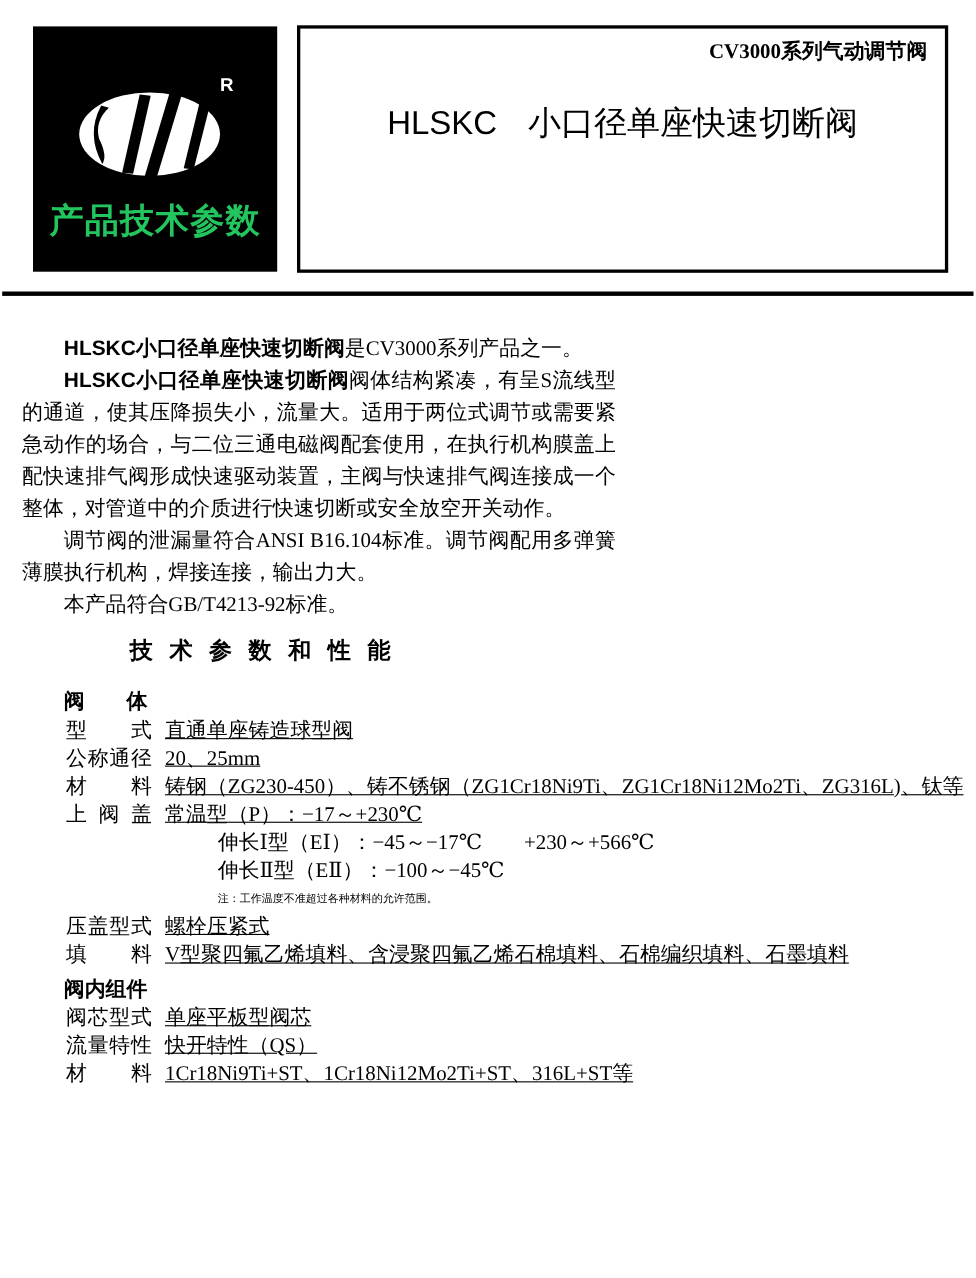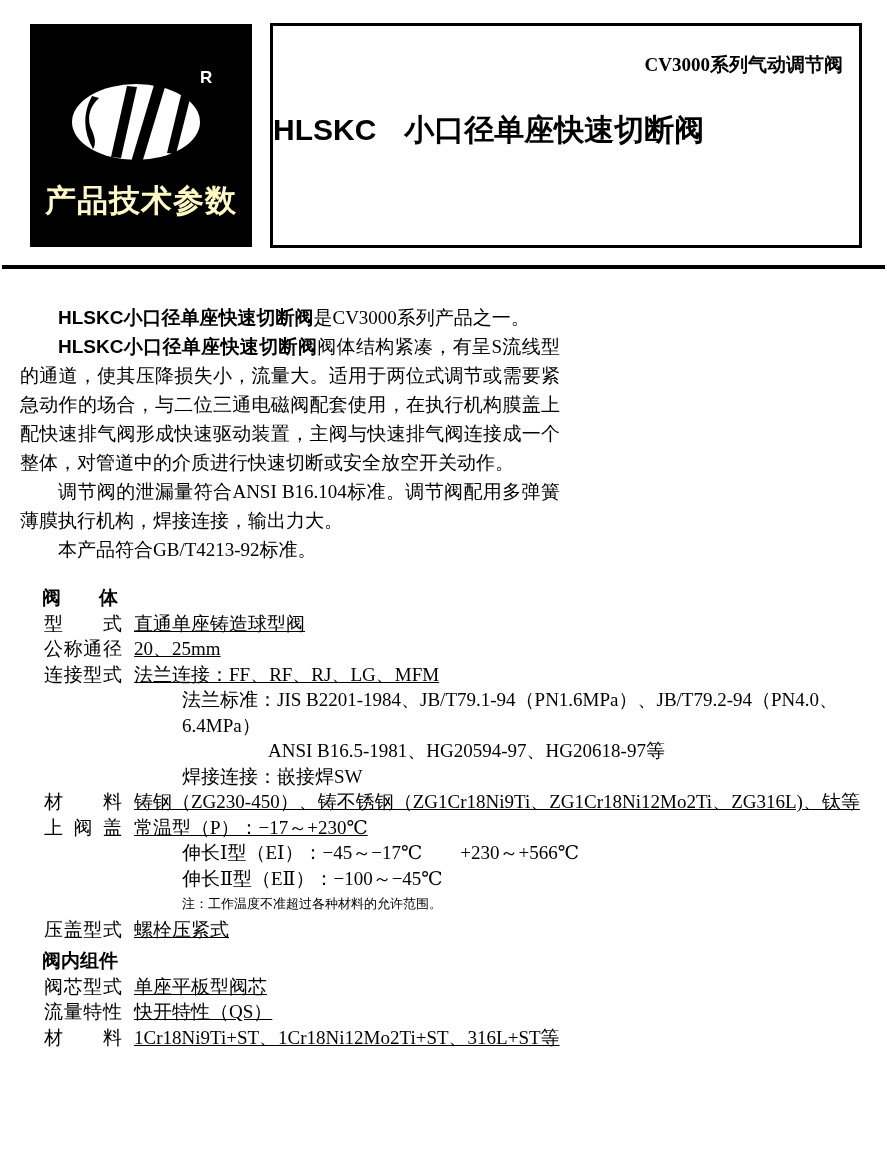--- a/index.html
+++ b/index.html
@@ -16,35 +16,35 @@
     background:#000;
   }
   .logo-svg{position:absolute;left:0;top:10px;}
   .logo-r{
     position:absolute;left:170px;top:44px;
     color:#fff;font-family:"Liberation Sans","DejaVu Sans",sans-serif;
     font-size:17px;font-weight:bold;
   }
   .logo-caption{
     position:absolute;left:0;right:0;top:156px;
-    text-align:center;color:#fef9c3;
+    text-align:center;color:#22c55e;
     font-family:"Liberation Sans","DejaVu Sans",sans-serif;
     font-size:31px;font-weight:bold;letter-spacing:1px;white-space:nowrap;
   }
   .title-box{
     position:absolute;left:270px;top:23px;width:586px;height:219px;
     border:3px solid #000;background:#fff;
   }
   .series-label{
-    margin-top:26px;margin-right:16px;
+    margin-top:8px;margin-right:16px;
     text-align:right;font-weight:bold;font-size:19px;
   }
   .main-title{
-    margin-top:32px;text-align:left;
-    font-weight:bold;font-size:30px;white-space:nowrap;
+    margin-top:32px;text-align:center;
+    font-weight:normal;font-size:30px;white-space:nowrap;
   }
   .main-title .model{
     font-family:"Liberation Sans","DejaVu Sans",sans-serif;
     margin-right:28px;
   }
   .rule{
     position:absolute;left:2px;right:2px;top:265px;height:4px;background:#000;
   }
   
   .content{position:absolute;left:0;top:303px;right:0;}
@@ -57,37 +57,37 @@
     font-family:"Liberation Sans","DejaVu Sans",sans-serif;
     font-weight:bold;
   }
   .section-heading{
     margin:13px 0 0 118px;
     font-family:"Liberation Sans","DejaVu Sans",sans-serif;
     font-size:21px;font-weight:bold;
     letter-spacing:15px;white-space:nowrap;
   }
   .specs{margin-top:21px;font-size:19px;}
-  .spec-section{margin-top:6px;}
+  .spec-section{margin-top:6px;margin-left:16px;}
   .spec-section-title{
     margin:0;padding-left:42px;
     font-family:"Liberation Sans","DejaVu Sans",sans-serif;
     font-size:19px;font-weight:bold;line-height:25.5px;white-space:pre;
   }
   .spec-row{line-height:25.5px;}
   .spec-first{padding-left:44px;display:flex;}
   .spec-label{
     flex:0 0 78px;width:78px;margin-right:12px;
     text-align:justify;text-align-last:justify;
     white-space:nowrap;
   }
   .spec-value{flex:1;white-space:pre-wrap;text-decoration:underline;}
   .spec-line{padding-left:182px;white-space:pre-wrap;}
   .spec-line.indent{padding-left:268px;}
-  .spec-line.small,.spec-value.small{font-size:13px;}
+  .spec-line.small,.spec-value.small{font-size:10px;}
 </style>
 </head>
 <body>
 
 <div class="page">
 
   <div class="logo-box">
     <svg class="logo-svg" width="222" height="160" viewBox="0 0 222 160">
       <ellipse cx="106" cy="88" rx="64" ry="38" fill="#ffffff"></ellipse>
       <path d="M62,62 Q48,88 63,115 Q68,108 60,92 Q56,76 69,64 Z" fill="#000000"></path>
@@ -109,64 +109,62 @@
   <div class="rule"></div>
 
   <div class="content">
     <div class="intro">
       <p><strong>HLSKC小口径单座快速切断阀</strong><span>是CV3000系列产品之一。</span></p>
       <p><strong>HLSKC小口径单座快速切断阀</strong><span>阀体结构紧凑，有呈S流线型的通道，使其压降损失小，流量大。适用于两位式调节或需要紧急动作的场合，与二位三通电磁阀配套使用，在执行机构膜盖上配快速排气阀形成快速驱动装置，主阀与快速排气阀连接成一个整体，对管道中的介质进行快速切断或安全放空开关动作。</span></p>
       <p><span>调节阀的泄漏量符合ANSI B16.104标准。调节阀配用多弹簧薄膜执行机构，焊接连接，输出力大。</span></p>
       <p><span>本产品符合GB/T4213-92标准。</span></p>
     </div>
 
+    <h2 class="section-heading">技术参数和性能</h2>
 
     <div class="specs" id="specs">
         <div class="spec-section">
           <h3 class="spec-section-title">阀　　体</h3>
           <div class="spec-row">
             <div class="spec-first">
               <span class="spec-label">型式</span>
               <span class="spec-value">直通单座铸造球型阀</span>
             </div>
           </div>
           <div class="spec-row">
             <div class="spec-first">
               <span class="spec-label">公称通径</span>
               <span class="spec-value">20、25mm</span>
             </div>
-          </div>
-          <div class="spec-row">
-            <div class="spec-first">
-              <span class="spec-label">连接型式</span>
-              <span class="spec-value">法兰连接：FF、RF、RJ、LG、MFM</span>
-            </div>
-            <div class="spec-line">法兰标准：JIS B2201-1984、JB/T79.1-94（PN1.6MPa）、JB/T79.2-94（PN4.0、6.4MPa）</div>
-            <div class="spec-line indent">ANSI B16.5-1981、HG20594-97、HG20618-97等</div>
-            <div class="spec-line">焊接连接：嵌接焊SW</div>
           </div>
           <div class="spec-row">
             <div class="spec-first">
               <span class="spec-label">材料</span>
               <span class="spec-value">铸钢（ZG230-450）、铸不锈钢（ZG1Cr18Ni9Ti、ZG1Cr18Ni12Mo2Ti、ZG316L)、钛等</span>
             </div>
           </div>
           <div class="spec-row">
             <div class="spec-first">
               <span class="spec-label">上阀盖</span>
               <span class="spec-value">常温型（P）：−17～+230℃</span>
             </div>
             <div class="spec-line">伸长Ⅰ型（EⅠ）：−45～−17℃　　+230～+566℃</div>
             <div class="spec-line">伸长Ⅱ型（EⅡ）：−100～−45℃</div>
             <div class="spec-line small">注：工作温度不准超过各种材料的允许范围。</div>
           </div>
           <div class="spec-row">
             <div class="spec-first">
               <span class="spec-label">压盖型式</span>
               <span class="spec-value">螺栓压紧式</span>
+            </div>
+          </div>
+          <div class="spec-row">
+            <div class="spec-first">
+              <span class="spec-label">填料</span>
+              <span class="spec-value">V型聚四氟乙烯填料、含浸聚四氟乙烯石棉填料、石棉编织填料、石墨填料</span>
             </div>
           </div>
         </div>
         <div class="spec-section">
           <h3 class="spec-section-title">阀内组件</h3>
           <div class="spec-row">
             <div class="spec-first">
               <span class="spec-label">阀芯型式</span>
               <span class="spec-value">单座平板型阀芯</span>
             </div>

